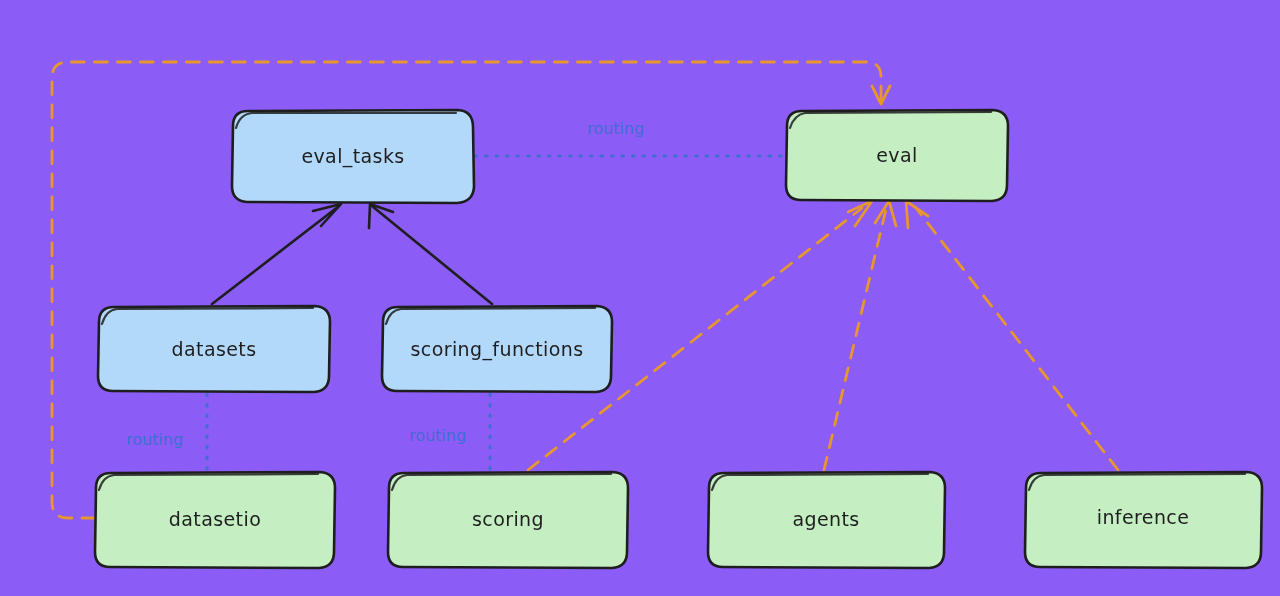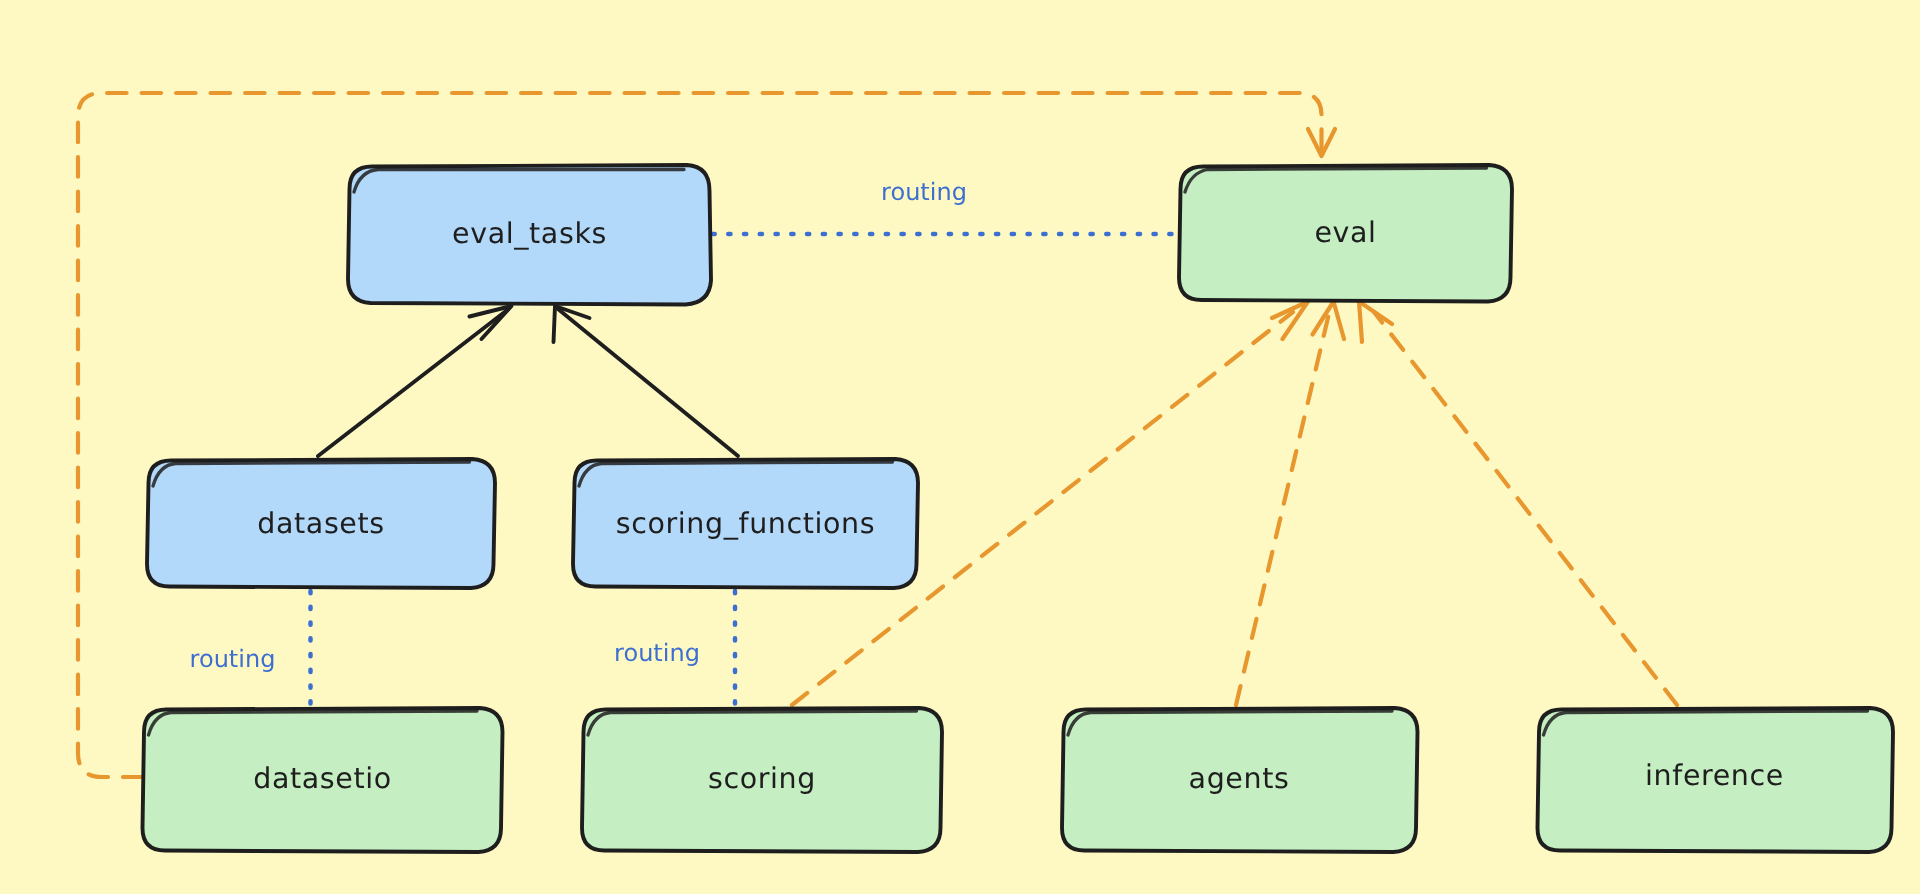--- a/index.html
+++ b/index.html
@@ -11,21 +11,21 @@
   body {
     width: 1280px;
     height: 596px;
     overflow: hidden;
     font-family: "DejaVu Sans", sans-serif;
   }
   #diagram-root {
     position: relative;
     width: 1280px;
     height: 596px;
-    background: #fef9c3;
+    background: #8b5cf6;
   }
   svg#diagram-canvas {
     display: block;
     width: 1280px;
     height: 596px;
   }
   .node-shape {
     stroke: #1e1e1e;
     stroke-width: 2.6;
     stroke-linecap: round;

